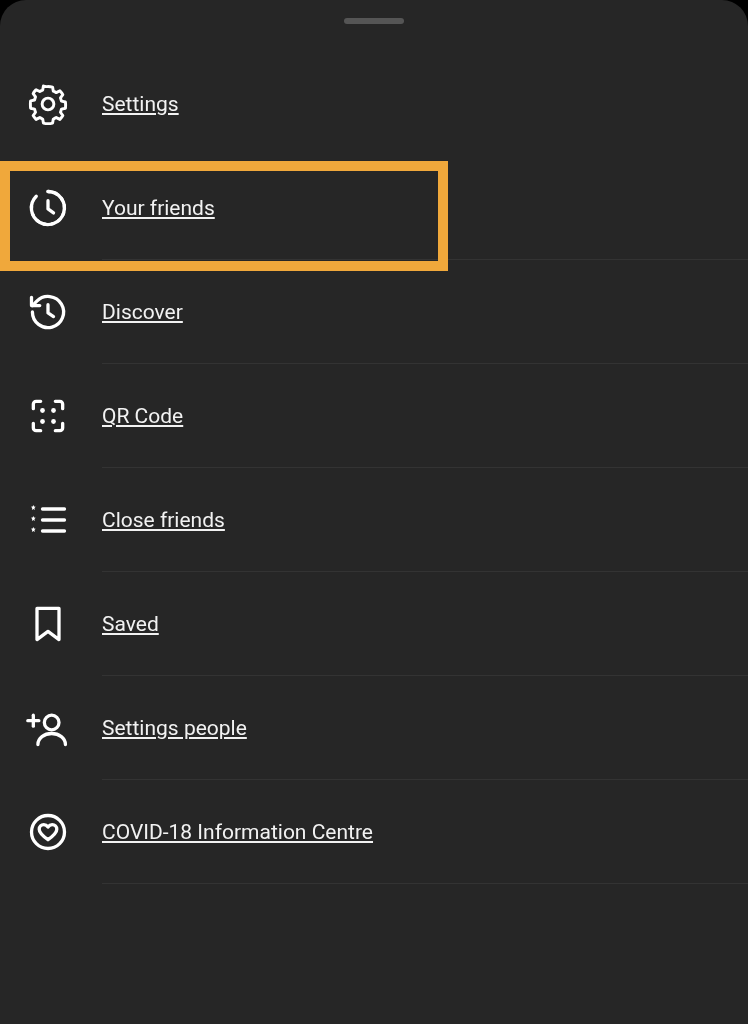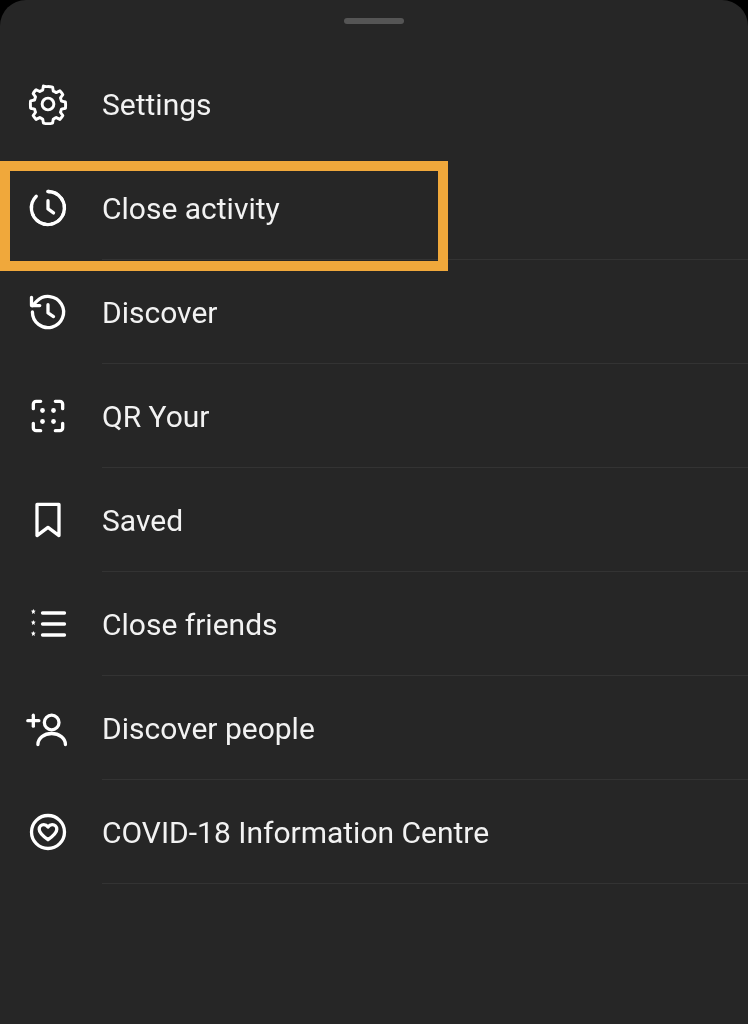--- a/index.html
+++ b/index.html
@@ -52,23 +52,24 @@
       height: 48px;
       display: flex;
       align-items: center;
       justify-content: center;
       flex: 0 0 48px;
       margin-right: 30px;
       color: #fff;
     }
     .icon-wrap svg { width: 44px; height: 44px; stroke: #fff; fill: none; }
     .item-label {
-      font-size: 30px;
+      font-size: 21px;
       font-weight: 400;
       color: #f2f2f2;
+      text-decoration: underline;
     }
     .highlight-box {
       position: absolute;
       left: 0;
       top: 161px;
       width: 448px;
       height: 110px;
       border: 10px solid #f0a83b;
       pointer-events: none;
       z-index: 2;
@@ -94,21 +95,21 @@
     </div>
 
     <div class="menu-item">
       <span class="icon-wrap">
         <svg viewBox="0 0 24 24" stroke-width="1.8" stroke-linecap="round" stroke-linejoin="round">
           <path d="M12 3a9 9 0 1 1-8.7 6.6" stroke-dasharray="1 3.2"></path>
           <path d="M12 3a9 9 0 1 1-6.4 2.6"></path>
           <path d="M12 8v4.5l3 2.2"></path>
         </svg>
       </span>
-      <span class="item-label">Close activity</span>
+      <span class="item-label">Your friends</span>
       <div class="sep"></div>
     </div>
 
     <div class="menu-item">
       <span class="icon-wrap">
         <svg viewBox="0 0 24 24" stroke-width="1.8" stroke-linecap="round" stroke-linejoin="round">
           <path d="M3.5 12a8.5 8.5 0 1 0 2.4-5.9L3.5 8.5"></path>
           <path d="M3 4v4.5h4.5"></path>
           <path d="M12 8v4.5l3 2"></path>
         </svg>
@@ -123,60 +124,60 @@
           <path d="M4 8V5.5C4 4.7 4.7 4 5.5 4H8"></path>
           <path d="M16 4h2.5C19.3 4 20 4.7 20 5.5V8"></path>
           <path d="M20 16v2.5c0 .8-.7 1.5-1.5 1.5H16"></path>
           <path d="M8 20H5.5C4.7 20 4 19.3 4 18.5V16"></path>
           <circle cx="9" cy="9" r="1.3" fill="#fff" stroke="none"></circle>
           <circle cx="15" cy="9" r="1.3" fill="#fff" stroke="none"></circle>
           <circle cx="9" cy="15" r="1.3" fill="#fff" stroke="none"></circle>
           <circle cx="15" cy="15" r="1.3" fill="#fff" stroke="none"></circle>
         </svg>
       </span>
-      <span class="item-label">QR Your</span>
-      <div class="sep"></div>
-    </div>
-
-    <div class="menu-item">
-      <span class="icon-wrap">
-        <svg viewBox="0 0 24 24" stroke-width="1.8" stroke-linecap="round" stroke-linejoin="round">
-          <path d="M6 3.5h12v17l-6-4.5-6 4.5z"></path>
-        </svg>
-      </span>
-      <span class="item-label">Saved</span>
+      <span class="item-label">QR Code</span>
       <div class="sep"></div>
     </div>
 
     <div class="menu-item">
       <span class="icon-wrap">
         <svg viewBox="0 0 24 24" stroke-width="1.8" stroke-linecap="round" stroke-linejoin="round">
           <line x1="9" y1="6" x2="21" y2="6"></line>
           <line x1="9" y1="12" x2="21" y2="12"></line>
           <line x1="9" y1="18" x2="21" y2="18"></line>
           <path d="M4 3.8l.4.9.9.1-.7.7.2 1L4 6l-.8.5.2-1-.7-.7.9-.1z" fill="#fff" stroke="none"></path>
           <path d="M4 9.8l.4.9.9.1-.7.7.2 1L4 12l-.8.5.2-1-.7-.7.9-.1z" fill="#fff" stroke="none"></path>
           <path d="M4 15.8l.4.9.9.1-.7.7.2 1L4 18l-.8.5.2-1-.7-.7.9-.1z" fill="#fff" stroke="none"></path>
         </svg>
       </span>
       <span class="item-label">Close friends</span>
       <div class="sep"></div>
     </div>
 
+    <div class="menu-item">
+      <span class="icon-wrap">
+        <svg viewBox="0 0 24 24" stroke-width="1.8" stroke-linecap="round" stroke-linejoin="round">
+          <path d="M6 3.5h12v17l-6-4.5-6 4.5z"></path>
+        </svg>
+      </span>
+      <span class="item-label">Saved</span>
+      <div class="sep"></div>
+    </div>
+
 
     <div class="menu-item">
       <span class="icon-wrap">
         <svg viewBox="0 0 24 24" stroke-width="1.8" stroke-linecap="round" stroke-linejoin="round">
           <circle cx="14" cy="9" r="4"></circle>
           <path d="M6.5 21c0-3.5 3.4-6 7.5-6s7.5 2.5 7.5 6"></path>
           <line x1="4" y1="5" x2="4" y2="11"></line>
           <line x1="1" y1="8" x2="7" y2="8"></line>
         </svg>
       </span>
-      <span class="item-label">Discover people</span>
+      <span class="item-label">Settings people</span>
       <div class="sep"></div>
     </div>
 
     <div class="menu-item">
       <span class="icon-wrap">
         <svg viewBox="0 0 24 24" stroke-width="1.8" stroke-linecap="round" stroke-linejoin="round">
           <circle cx="12" cy="12" r="9"></circle>
           <path d="M12 16.2c-2.8-2-4.8-3.6-4.8-5.7 0-1.4 1.1-2.5 2.5-2.5 1 0 1.8.6 2.3 1.3.5-.7 1.3-1.3 2.3-1.3 1.4 0 2.5 1.1 2.5 2.5 0 2.1-2 3.7-4.8 5.7z"></path>
         </svg>
       </span>

